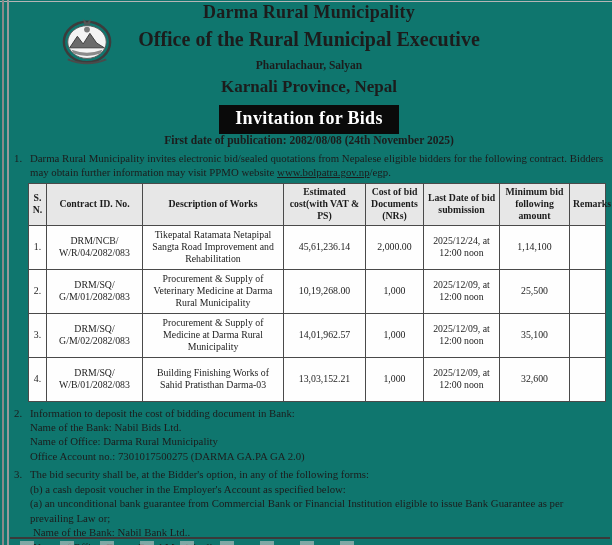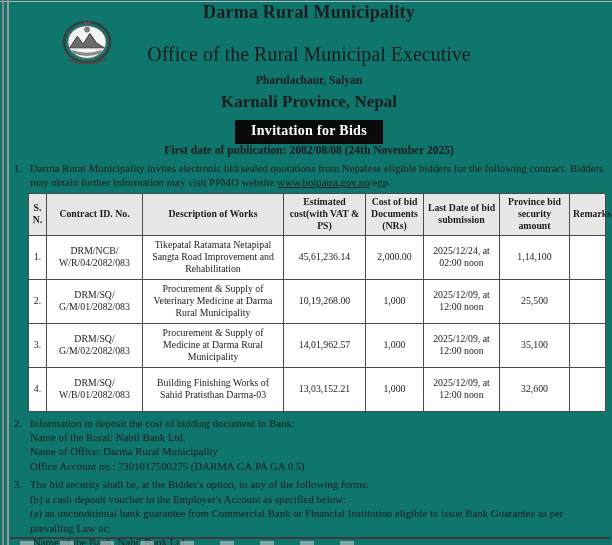--- a/index.html
+++ b/index.html
@@ -18,28 +18,28 @@
   .bottom-line { position: absolute; left: 10px; top: 537px; width: 600px; height: 2px; background: #3a3a3a; }
   .below-smudge { position: absolute; left: 20px; top: 541px; width: 360px; height: 4px;
     background: repeating-linear-gradient(90deg, #c9c9c9 0 14px, transparent 14px 40px); opacity: .6; }
 
   .content { position: relative; padding: 2px 8px 0 14px; }
 
   .emblem { position: absolute; left: 58px; top: 17px; width: 58px; height: 52px; }
 
   .hdr { text-align: center; }
   .title-1 { font-size: 18px; font-weight: bold; letter-spacing: .2px; }
-  .title-2 { font-size: 20px; font-weight: normal; margin-top: 20px; }
+  .title-2 { font-size: 20px; font-weight: bold; margin-top: 5px; }
   .addr { font-size: 11.5px; font-weight: bold; margin-top: 8px; }
   .addr2 { font-size: 17px; font-weight: bold; margin-top: 6px; }
 
   .banner-wrap { text-align: center; margin-top: 8px; }
   .banner {
     display: inline-block; background: #0a0a0a; color: #ffffff;
-    font-size: 14px; font-weight: bold; padding: 3px 16px 5px 16px;
+    font-size: 18px; font-weight: bold; padding: 3px 16px 5px 16px;
     letter-spacing: .3px;
   }
   .pubdate { text-align: center; font-size: 11.5px; font-weight: bold; }
 
   .num-para { display: flex; font-size: 10.8px; line-height: 1.32; margin-top: 5px; }
   .num-para .num { width: 16px; flex: none; }
   .num-para .ptext { flex: 1; }
   .weblink { color: #1c1c1c; text-decoration: underline; }
 
   table.bids {
@@ -112,32 +112,32 @@
           <col class="c-rem">
       </colgroup>
       <thead>
         <tr>
           <th>S. N.</th>
           <th>Contract ID. No.</th>
           <th>Description of Works</th>
           <th>Estimated cost(with  VAT &amp; PS)</th>
           <th>Cost of bid Documents (NRs)</th>
           <th>Last Date of bid submission</th>
-          <th>Province bid security amount</th>
+          <th>Minimum bid following amount</th>
           <th>Remarks</th>
         </tr>
       </thead>
       <tbody>
         <tr>
           <td>1.</td>
           <td>DRM/NCB/ W/R/04/2082/083</td>
           <td>Tikepatal Ratamata Netapipal Sangta  Road Improvement and Rehabilitation</td>
           <td>45,61,236.14</td>
           <td>2,000.00</td>
-          <td>2025/12/24, at 02:00 noon</td>
+          <td>2025/12/24, at 12:00 noon</td>
           <td>1,14,100</td>
           <td></td>
         </tr>
         <tr>
           <td>2.</td>
           <td>DRM/SQ/ G/M/01/2082/083</td>
           <td>Procurement &amp; Supply of Veterinary Medicine at Darma Rural Municipality</td>
           <td>10,19,268.00</td>
           <td>1,000</td>
           <td>2025/12/09, at 12:00 noon</td>
@@ -164,23 +164,23 @@
           <td>32,600</td>
           <td></td>
         </tr>
       </tbody>
     </table>
 
     <div class="num-para sect">
       <span class="num">2.</span>
       <span class="ptext">Information to deposit the cost of bidding document in Bank:</span>
     </div>
-    <div class="subline">Name of the Rural: Nabil Bank Ltd.</div>
+    <div class="subline">Name of the Bank: Nabil Bids Ltd.</div>
     <div class="subline">Name of Office: Darma Rural Municipality</div>
-    <div class="subline">Office Account no.: 7301017500275 (DARMA GA.PA GA 0.5)</div>
+    <div class="subline">Office Account no.: 7301017500275 (DARMA GA.PA GA 2.0)</div>
 
     <div class="num-para sect">
       <span class="num">3.</span>
       <span class="ptext">The bid security shall be, at the Bidder's option, in any of the following forms:</span>
     </div>
     <div class="subline">(b) a cash deposit voucher in the Employer's Account as specified below:</div>
     <div class="subline">(a) an unconditional bank guarantee from Commercial Bank or Financial Institution eligible to issue Bank Guarantee as per prevailing Law  or;</div>
     <div class="subline deep">Name of the Bank: Nabil Bank Ltd..</div>
     <div class="subline deep">Name of Office: Darma Rural Municipality</div>
 

